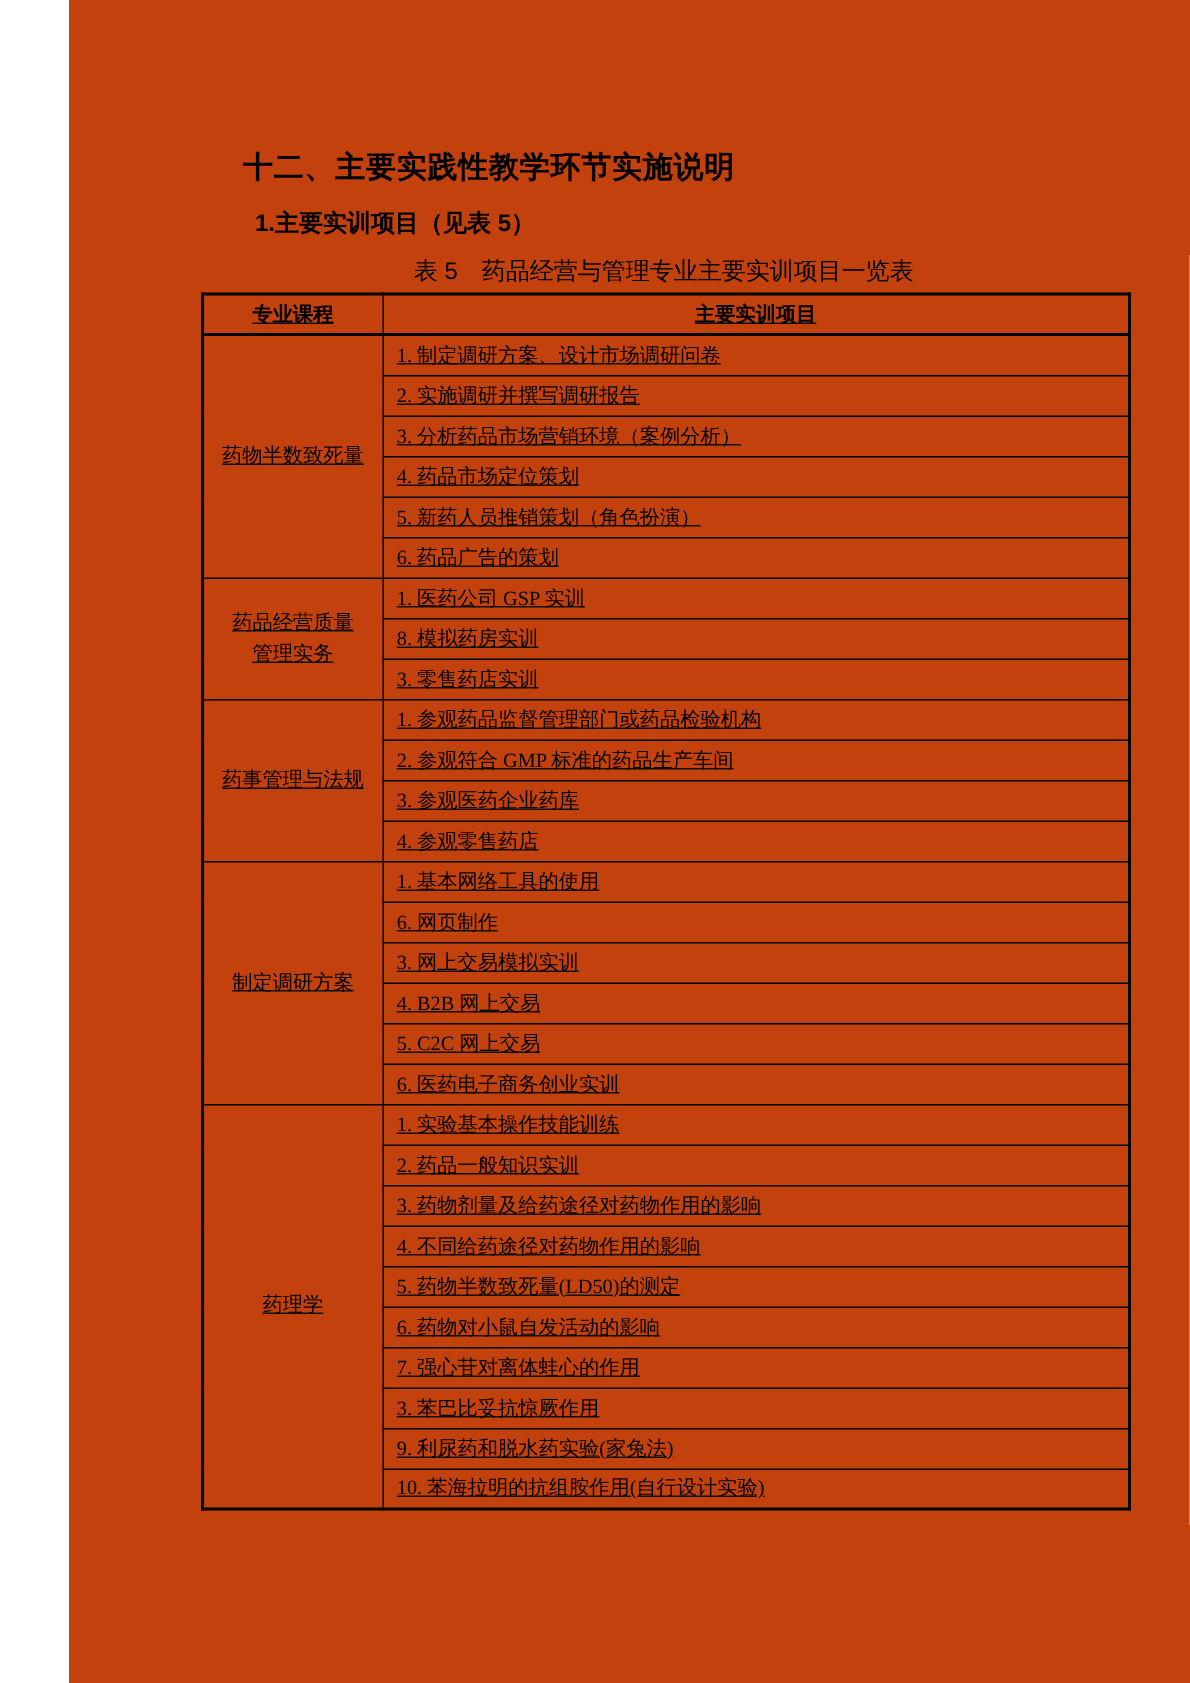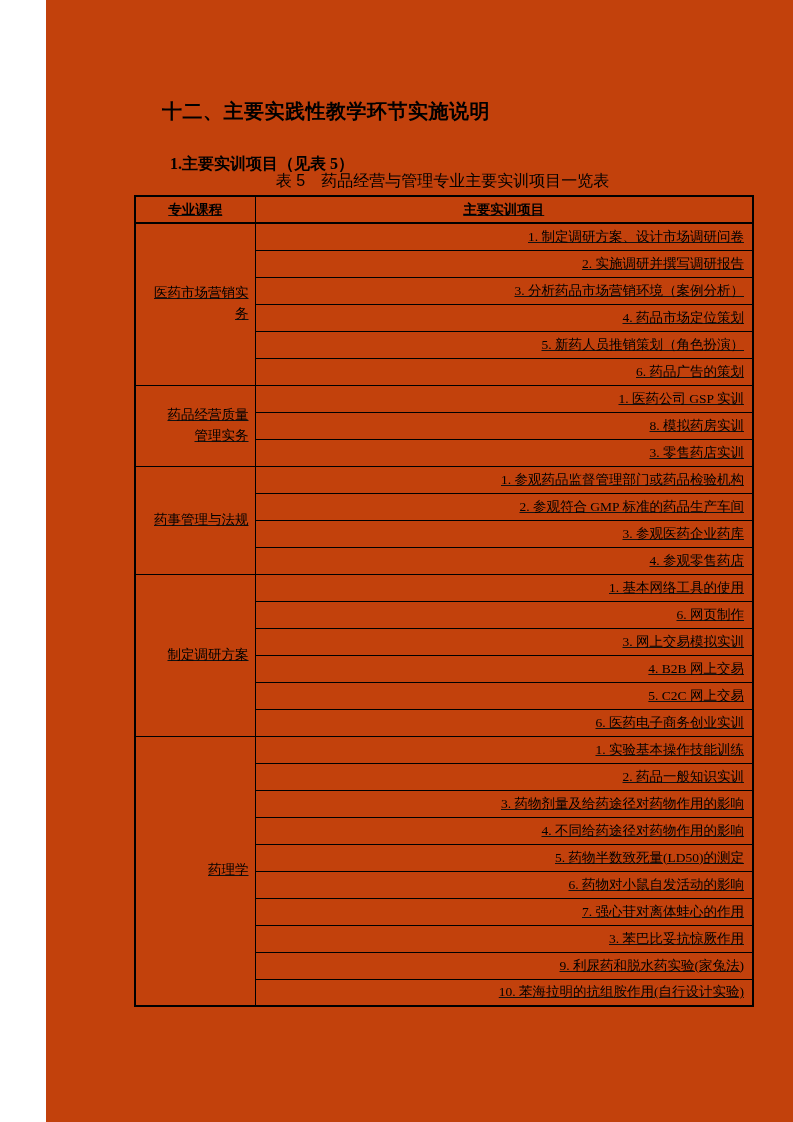--- a/index.html
+++ b/index.html
@@ -25,22 +25,22 @@
     font-family: "Liberation Sans", "DejaVu Sans", sans-serif;
     font-weight: 700;
     font-size: 20px;
     letter-spacing: 0.5px;
     color: #000000;
     white-space: nowrap;
   }
   .sub-heading {
     position: absolute;
     left: 124px;
-    top: 154px;
-    font-family: Liberation Serif, serif;
+    top: 139px;
+    font-family: Liberation Sans, sans-serif;
     font-weight: 700;
     font-size: 16px;
     color: #000000;
     white-space: nowrap;
   }
   .table-caption {
     position: absolute;
     left: 0;
     top: 171px;
     width: 793px;
@@ -73,21 +73,20 @@
     vertical-align: middle;
     color: #000000;
     padding: 0 4px;
   }
   table.training-table td {
     height: 27px;
     border: 1px solid #000000;
     font-size: 13.5px;
     vertical-align: middle;
     color: #000000;
-    text-align: right;
   }
   td.course-cell {
     text-align: center;
     white-space: pre-line;
     line-height: 1.55;
     padding: 0 6px;
   }
   td.item-cell {
     text-align: left;
     padding: 0 8px 0 9px;
@@ -122,21 +121,21 @@
     </colgroup>
     <thead>
       <tr>
         <th>专业课程</th>
         <th>主要实训项目</th>
       </tr>
     </thead>
     <tbody>
 
     <tr>
-          <td class="course-cell" rowspan="6">医药市场营销实务</td>
+          <td class="course-cell" rowspan="6">药物半数致死量</td>
           <td class="item-cell">1. 制定调研方案、设计市场调研问卷</td>
         </tr>
         <tr>
           <td class="item-cell">2. 实施调研并撰写调研报告</td>
         </tr>
         <tr>
           <td class="item-cell">3. 分析药品市场营销环境（案例分析）</td>
         </tr>
         <tr>
           <td class="item-cell">4. 药品市场定位策划</td>

